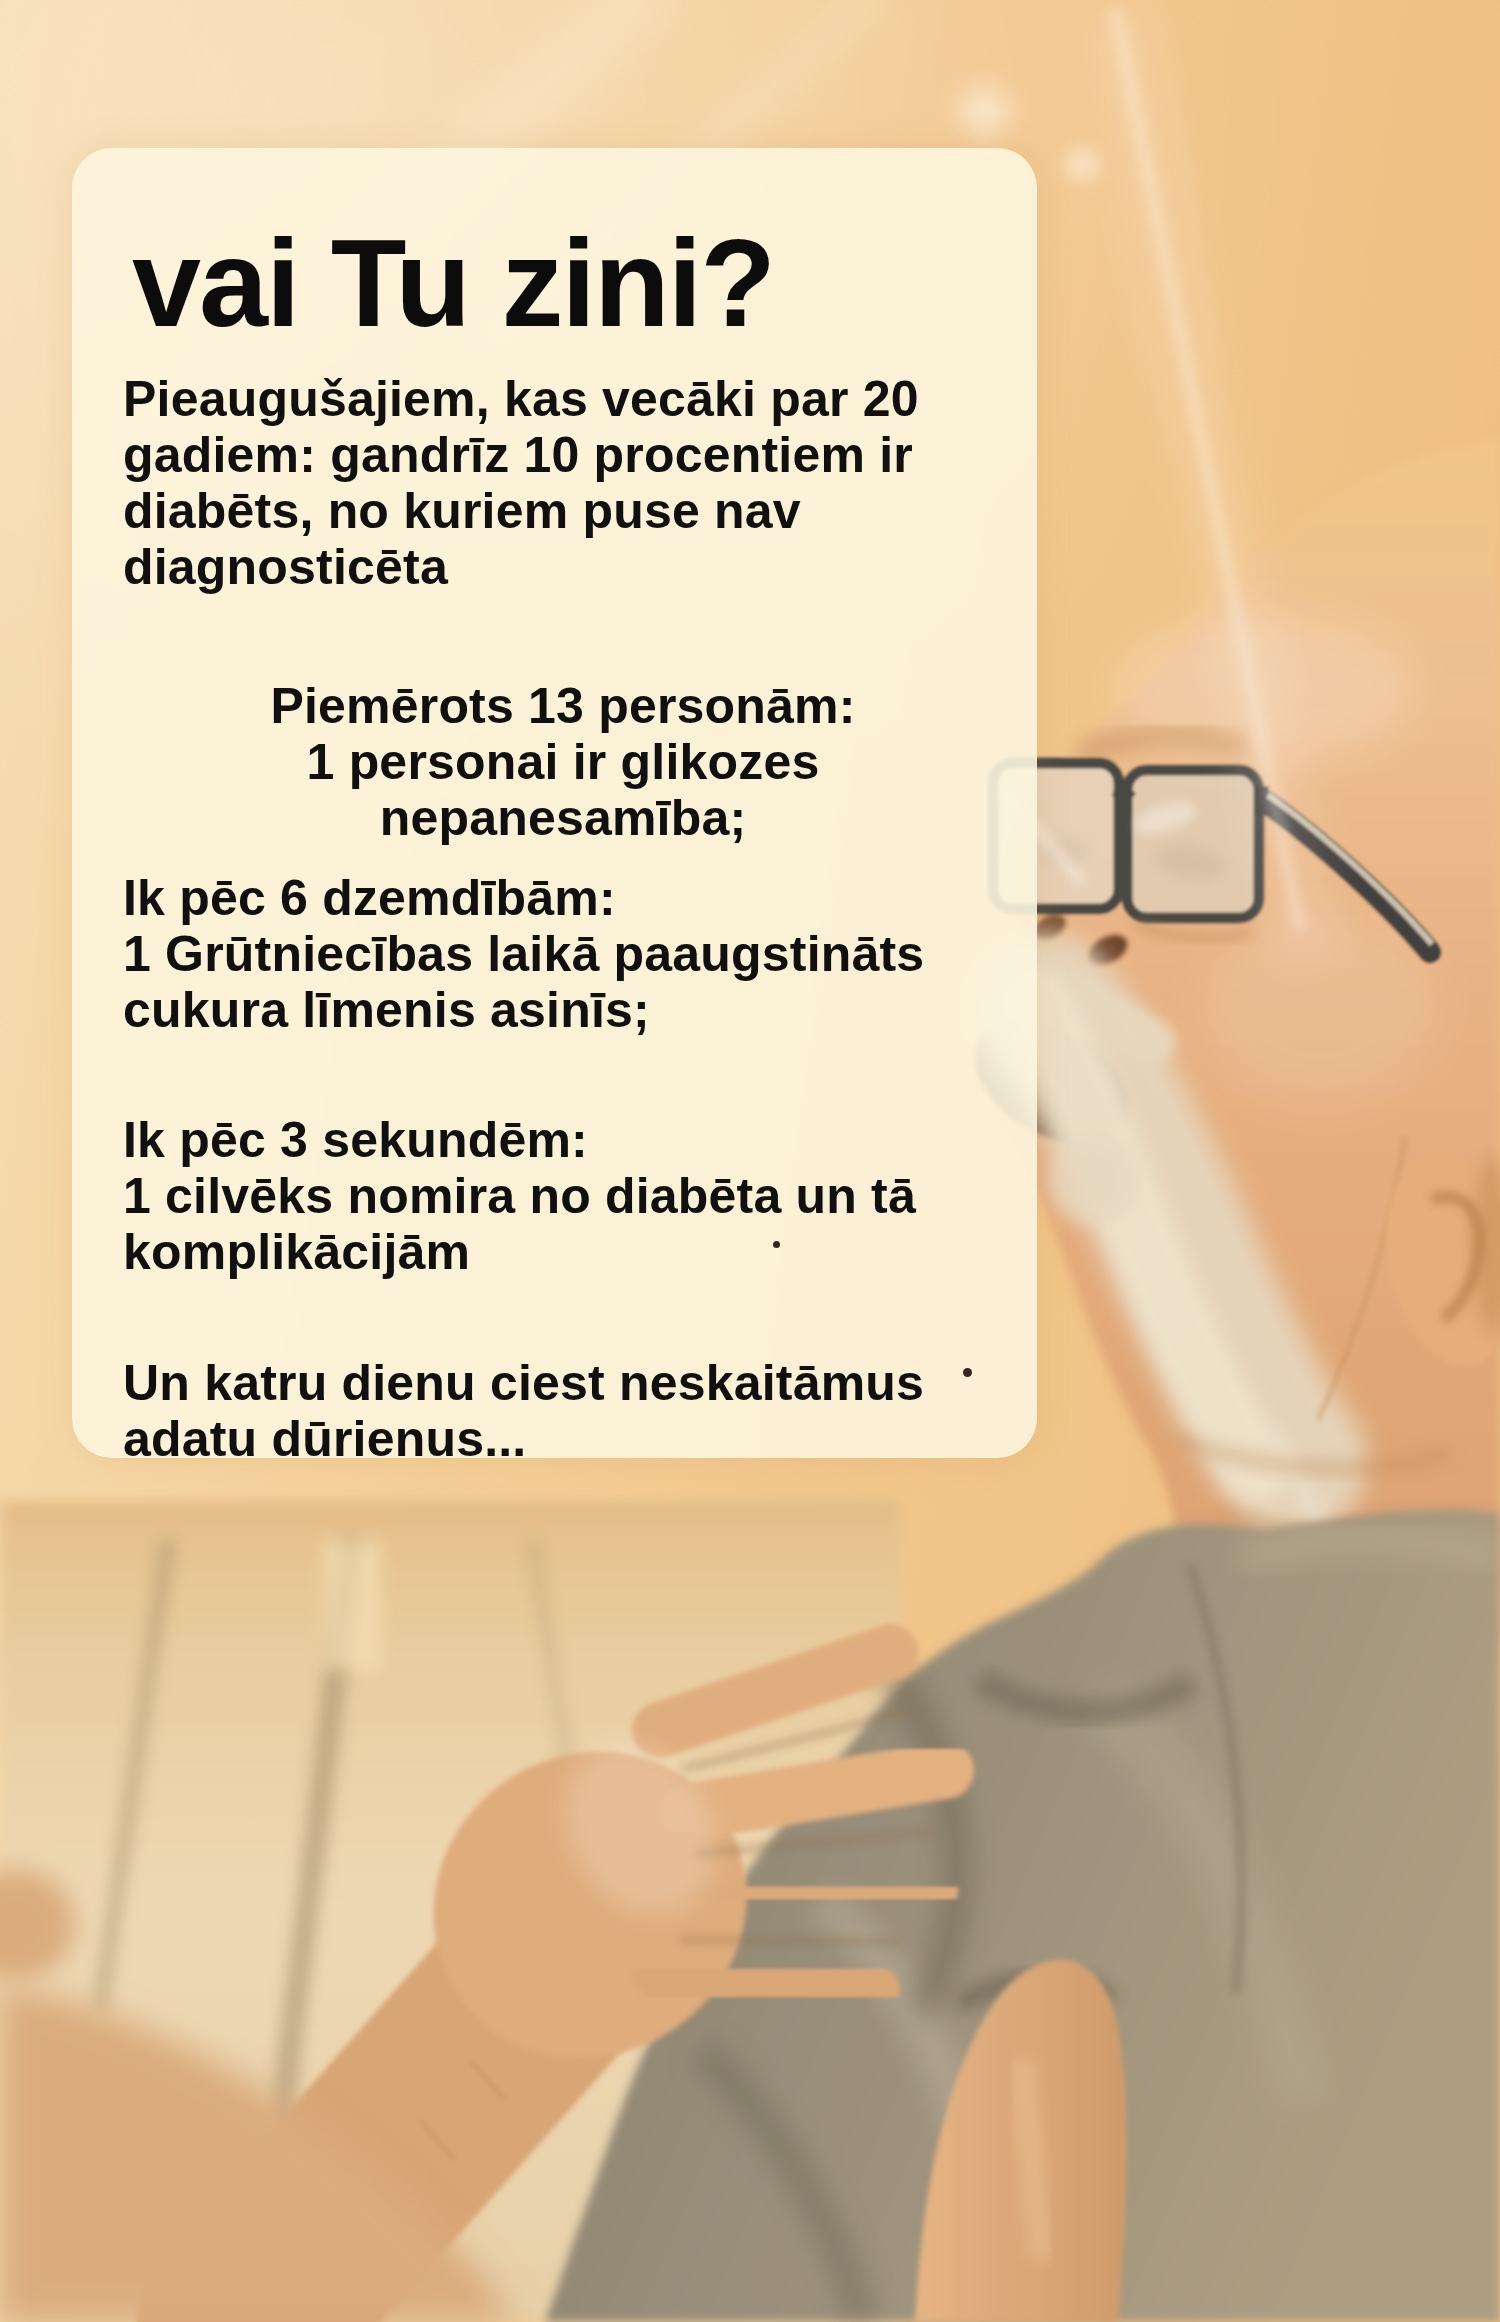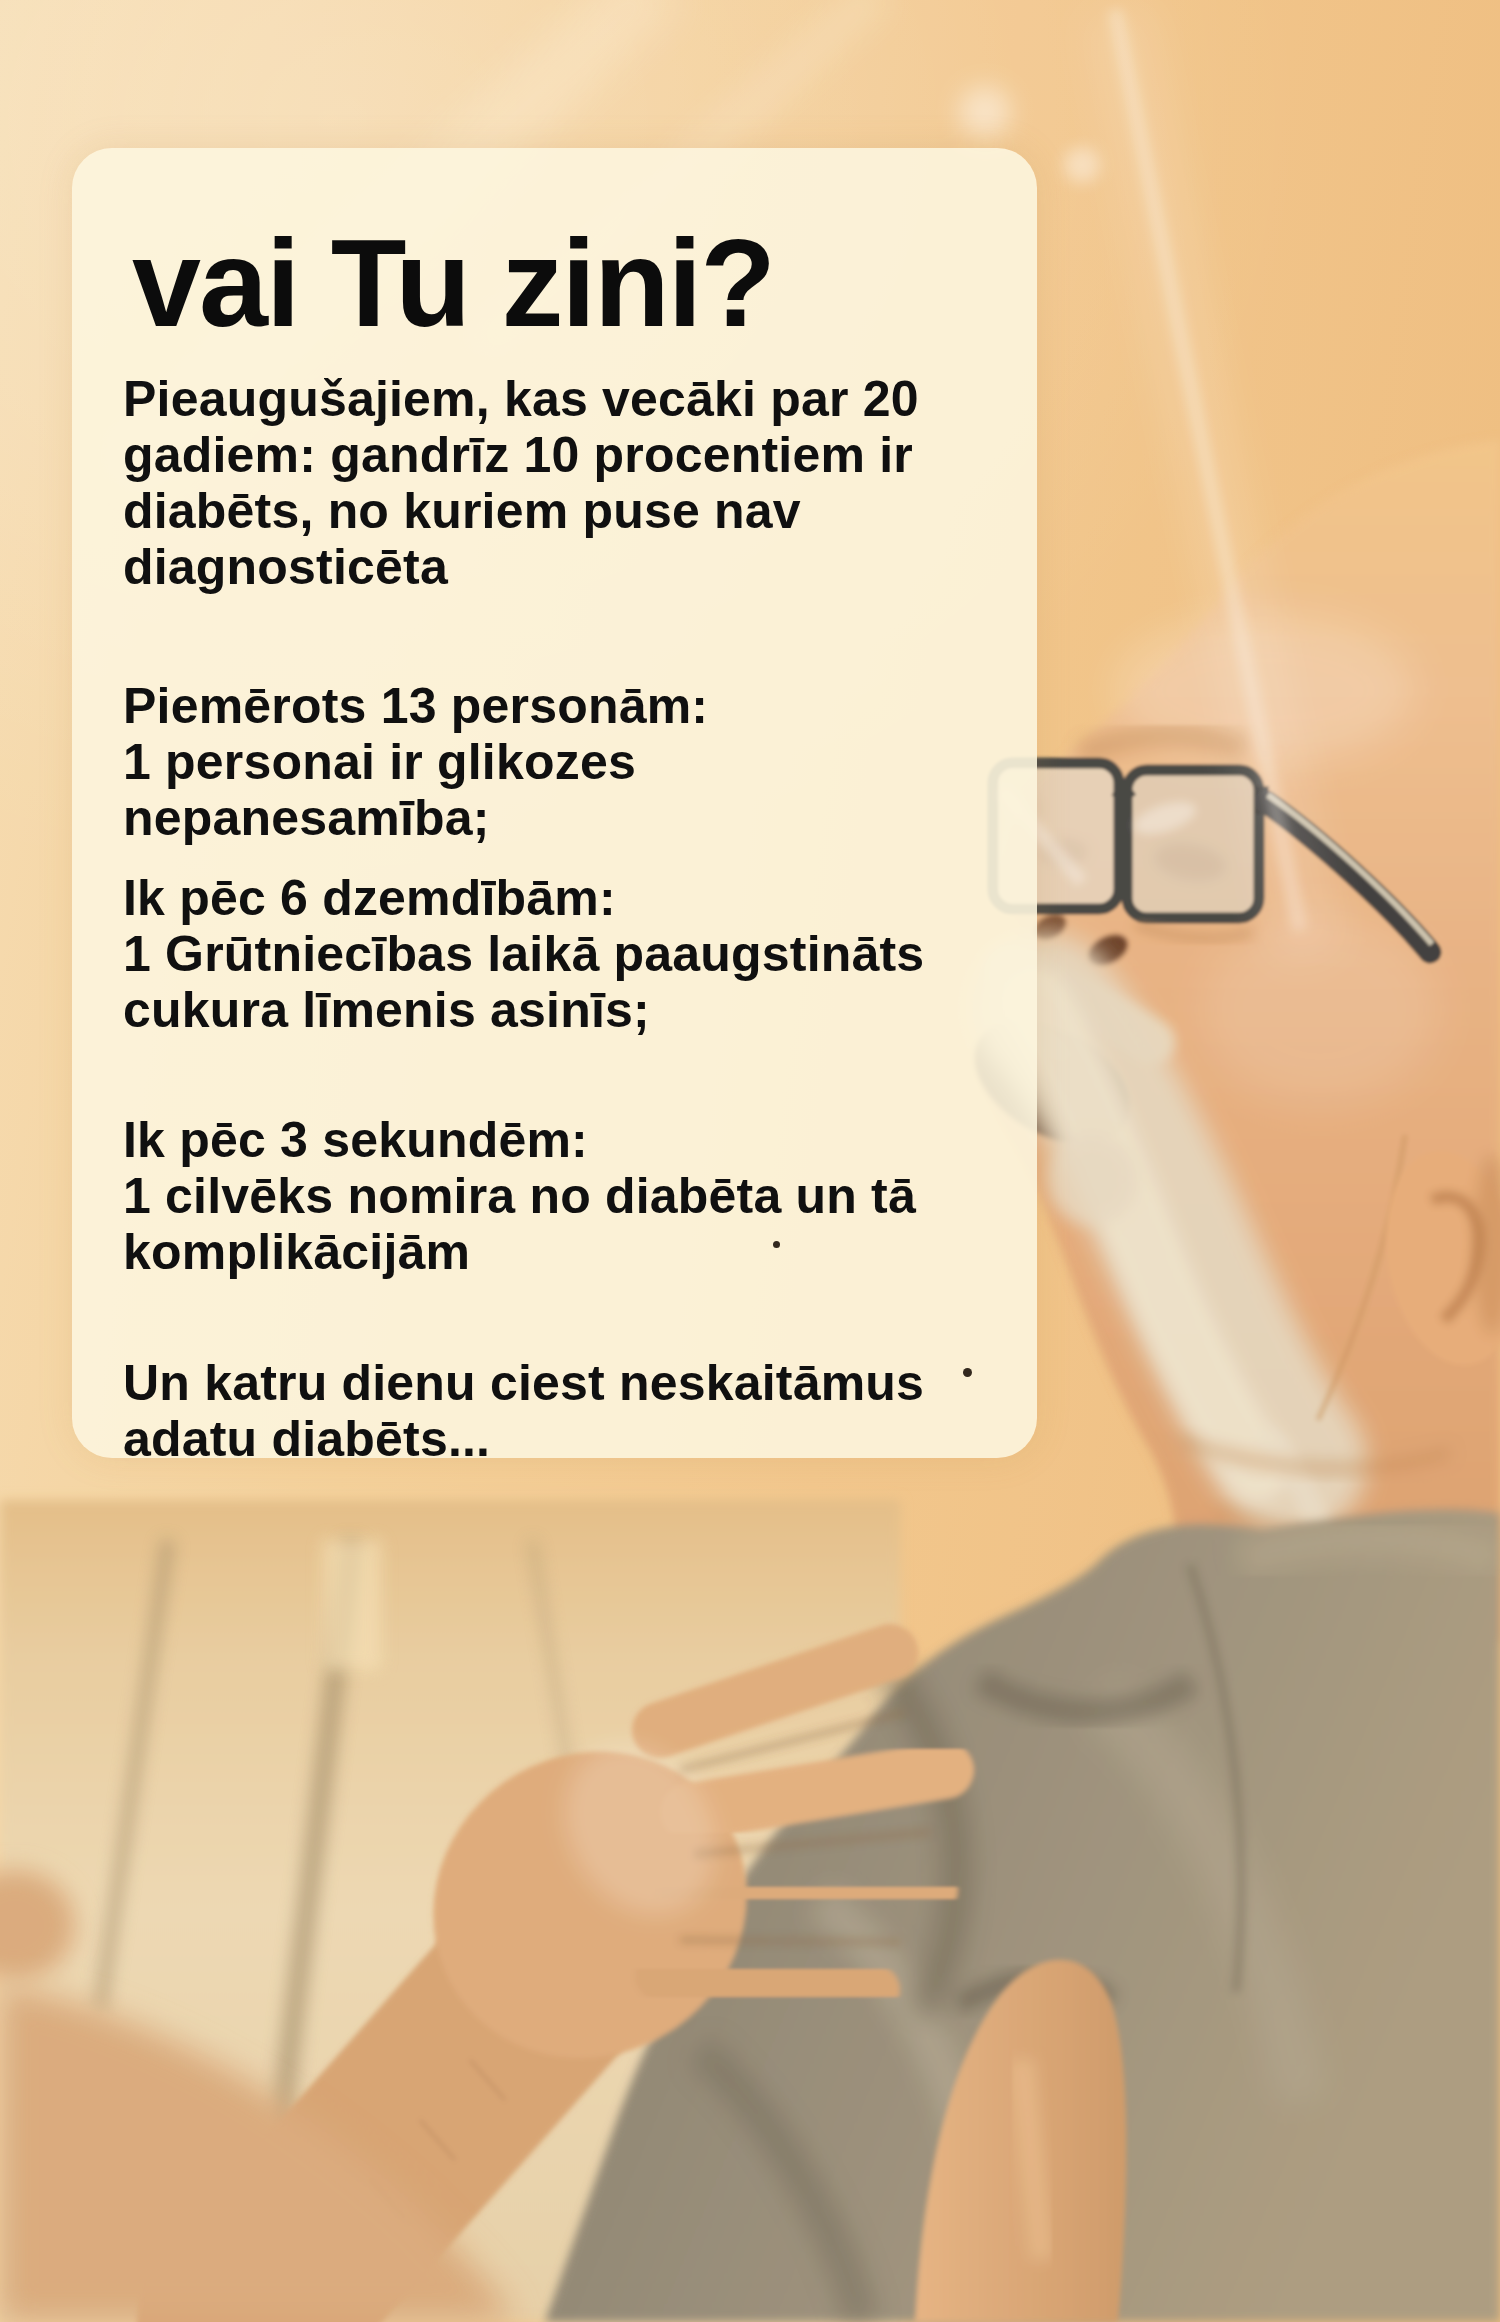--- a/index.html
+++ b/index.html
@@ -19,21 +19,21 @@
     position:absolute;left:60px;top:73px;
     font-size:124px;line-height:1;font-weight:bold;color:#0c0c0c;
     letter-spacing:-2px;white-space:pre;
   }
   .para{
     position:absolute;left:51px;width:880px;
     font-size:50px;line-height:56px;font-weight:bold;color:#101010;
     white-space:pre-line;letter-spacing:0.2px;
   }
   .p1{top:223px;}
-  .p2{top:530px;}
+  .p2{top:530px;text-align:center;}
   .p3{top:722px;}
   .p4{top:964px;}
   .p5{top:1207px;}
   .speck{position:absolute;background:#32281e;border-radius:50%;}
   .speck1{left:773px;top:1241px;width:7px;height:7px;}
   .speck2{left:963px;top:1368px;width:9px;height:9px;}
 </style>
 </head>
 <body>
 
@@ -269,19 +269,19 @@
 diagnosticēta</div>
     <div class="para p2">Piemērots 13 personām:
 1 personai ir glikozes nepanesamība;</div>
     <div class="para p3">Ik pēc 6 dzemdībām:
 1 Grūtniecības laikā paaugstināts
 cukura līmenis asinīs;</div>
     <div class="para p4">Ik pēc 3 sekundēm:
 1 cilvēks nomira no diabēta un tā
 komplikācijām</div>
     <div class="para p5">Un katru dienu ciest neskaitāmus
-adatu diabēts...</div>
+adatu dūrienus...</div>
   </div>
 
   <div class="speck speck1"></div>
   <div class="speck speck2"></div>
 
 </div>
 
 </body></html>

